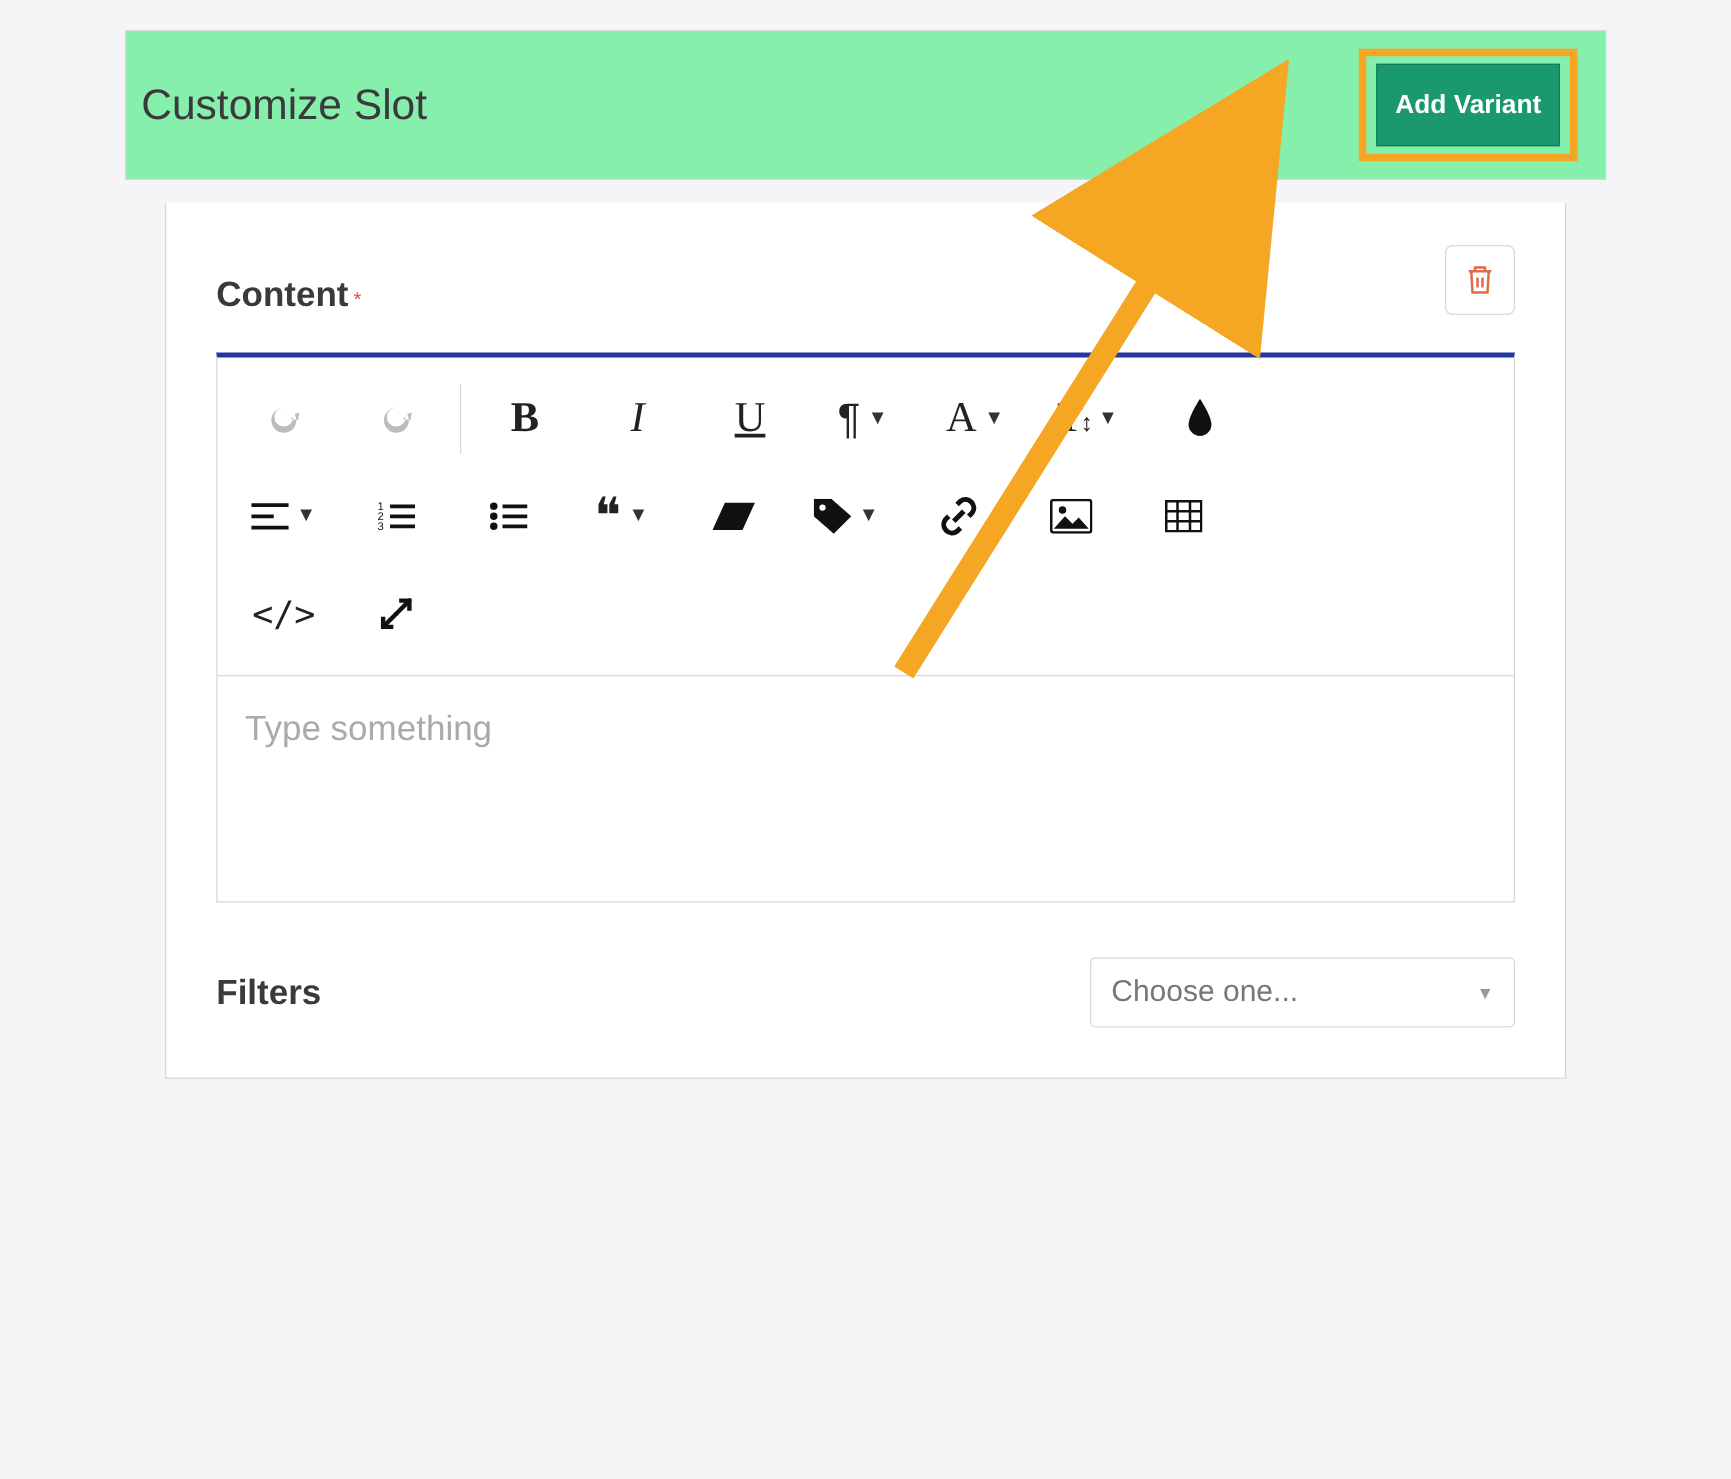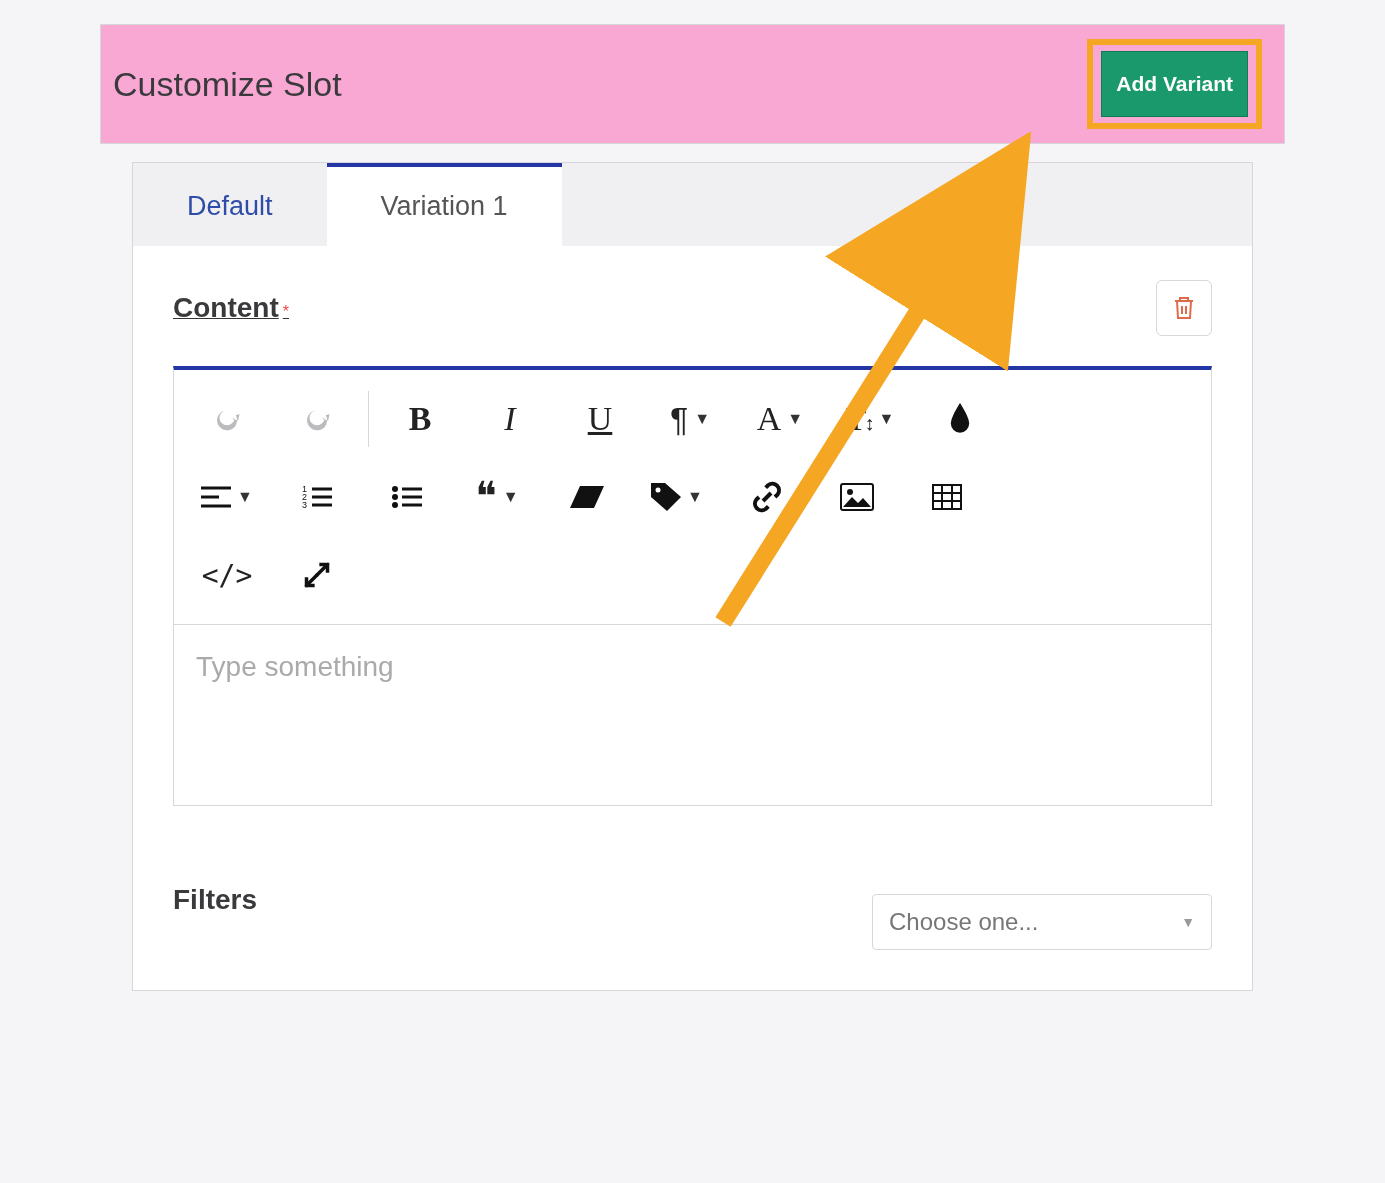--- a/index.html
+++ b/index.html
@@ -12,21 +12,21 @@
   }
   .page {
     padding: 24px 100px 120px 100px;
   }
 
   
   .header-bar {
     display: flex;
     align-items: center;
     justify-content: space-between;
-    background: #f9a8d4;
+    background: #86efac;
     border: 1px solid #d7d7db;
     padding: 14px 22px 14px 12px;
   }
   .header-title {
     font-size: 34px;
     font-weight: 400;
     color: #3a3a3d;
   }
   .add-variant-wrap {
     border: 6px solid #f5a623;
@@ -70,23 +70,22 @@
     border-top: 4px solid #2336a3;
   }
 
   .body {
     padding: 34px 40px 40px 40px;
     position: relative;
   }
 
   .content-row {
     display: flex;
-    align-items: center;
+    align-items: flex-end;
     justify-content: space-between;
-    text-decoration: underline;
   }
   .content-label {
     font-size: 28px;
     font-weight: 600;
     color: #3a3a3d;
   }
   .req { color: #e44; margin-left: 4px; }
   .trash-btn {
     width: 56px; height: 56px;
     border: 1px solid #d7d7db;
@@ -163,21 +162,20 @@
   .select {
     display: flex; align-items: center; justify-content: space-between;
     width: 340px; height: 56px;
     border: 1px solid #d7d7db;
     border-radius: 4px;
     padding: 0 16px;
     color: #777;
     font-size: 24px;
     cursor: pointer;
     background: #fff;
-    margin-top: 44px;
   }
   .select .tri { color: #999; font-size: 14px; }
 
   
   .arrow-svg {
     position: absolute;
     top: -114px;
     left: 430px;
     pointer-events: none;
   }
@@ -189,24 +187,20 @@
 
   <div class="header-bar">
     <div class="header-title">Customize Slot</div>
     <div class="add-variant-wrap">
       <button class="add-variant">Add Variant</button>
     </div>
   </div>
 
   <div class="panel">
 
-    <div class="tabs">
-      <div class="tab inactive">Default</div>
-      <div class="tab active">Variation 1</div>
-    </div>
 
     <div class="body">
 
       <svg class="arrow-svg" width="520" height="520">
         <defs>
           <marker id="ah" markerWidth="12" markerHeight="12" refX="8" refY="6" orient="auto">
             <path d="M0,0 L12,6 L0,12 Z" fill="#f5a623"></path>
           </marker>
         </defs>
         <line x1="160" y1="490" x2="430" y2="60" stroke="#f5a623" stroke-width="18" marker-end="url(#ah)"></line>

